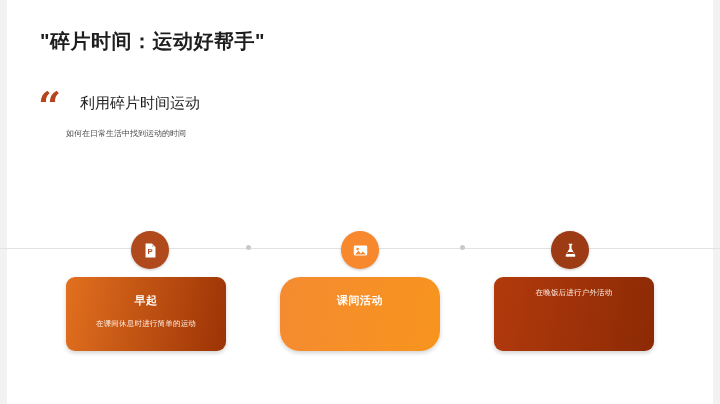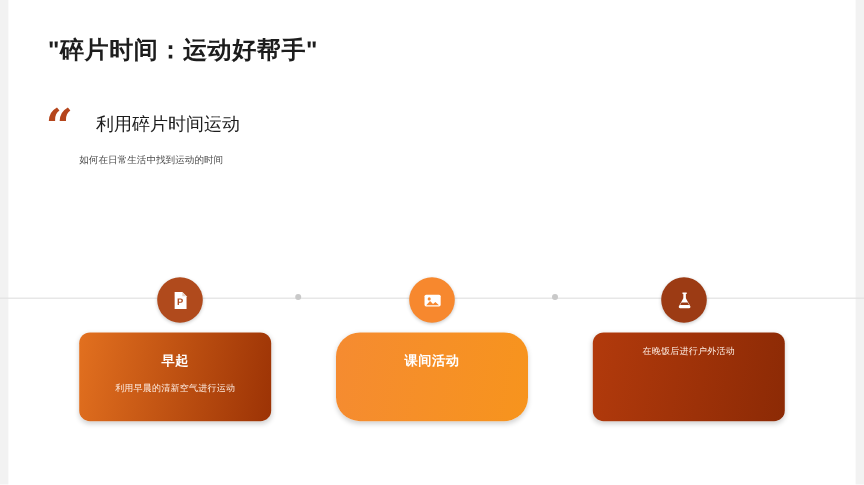--- a/index.html
+++ b/index.html
@@ -177,21 +177,21 @@
     <span>
       <svg width="17" height="17" viewBox="0 0 24 24">
         <path d="M9.5 2.5h5v1.6h-1v5.2l5.2 9.4c.6 1.1-.2 2.3-1.4 2.3H6.7c-1.2 0-2-1.2-1.4-2.3l5.2-9.4V4.1h-1z" fill="#ffffff"></path>
         <path d="M8.3 14.2h7.4l1.6 2.9H6.7z" fill="#9c3b14"></path>
       </svg>
     </span>
   </div>
 
   <div class="card" id="card-0" style="left: 66px; background: linear-gradient(100deg, rgb(226, 112, 31) 0%, rgb(156, 51, 5) 100%);">
     <div class="card-title">早起</div>
-    <div class="card-desc">利用早晨的清新空气进行运动</div>
+    <div class="card-desc">在课间休息时进行简单的运动</div>
   </div>
 
   <div class="card" id="card-1" style="left: 280px; background: linear-gradient(100deg, rgb(245, 139, 49) 0%, rgb(247, 148, 29) 100%); border-radius: 20px;">
     <div class="card-title">课间活动</div>
   </div>
 
   <div class="card" id="card-2" style="left: 494px; background: linear-gradient(100deg, rgb(178, 58, 12) 0%, rgb(140, 42, 5) 100%);">
     <div class="card-desc">在晚饭后进行户外活动</div>
   </div>
 

